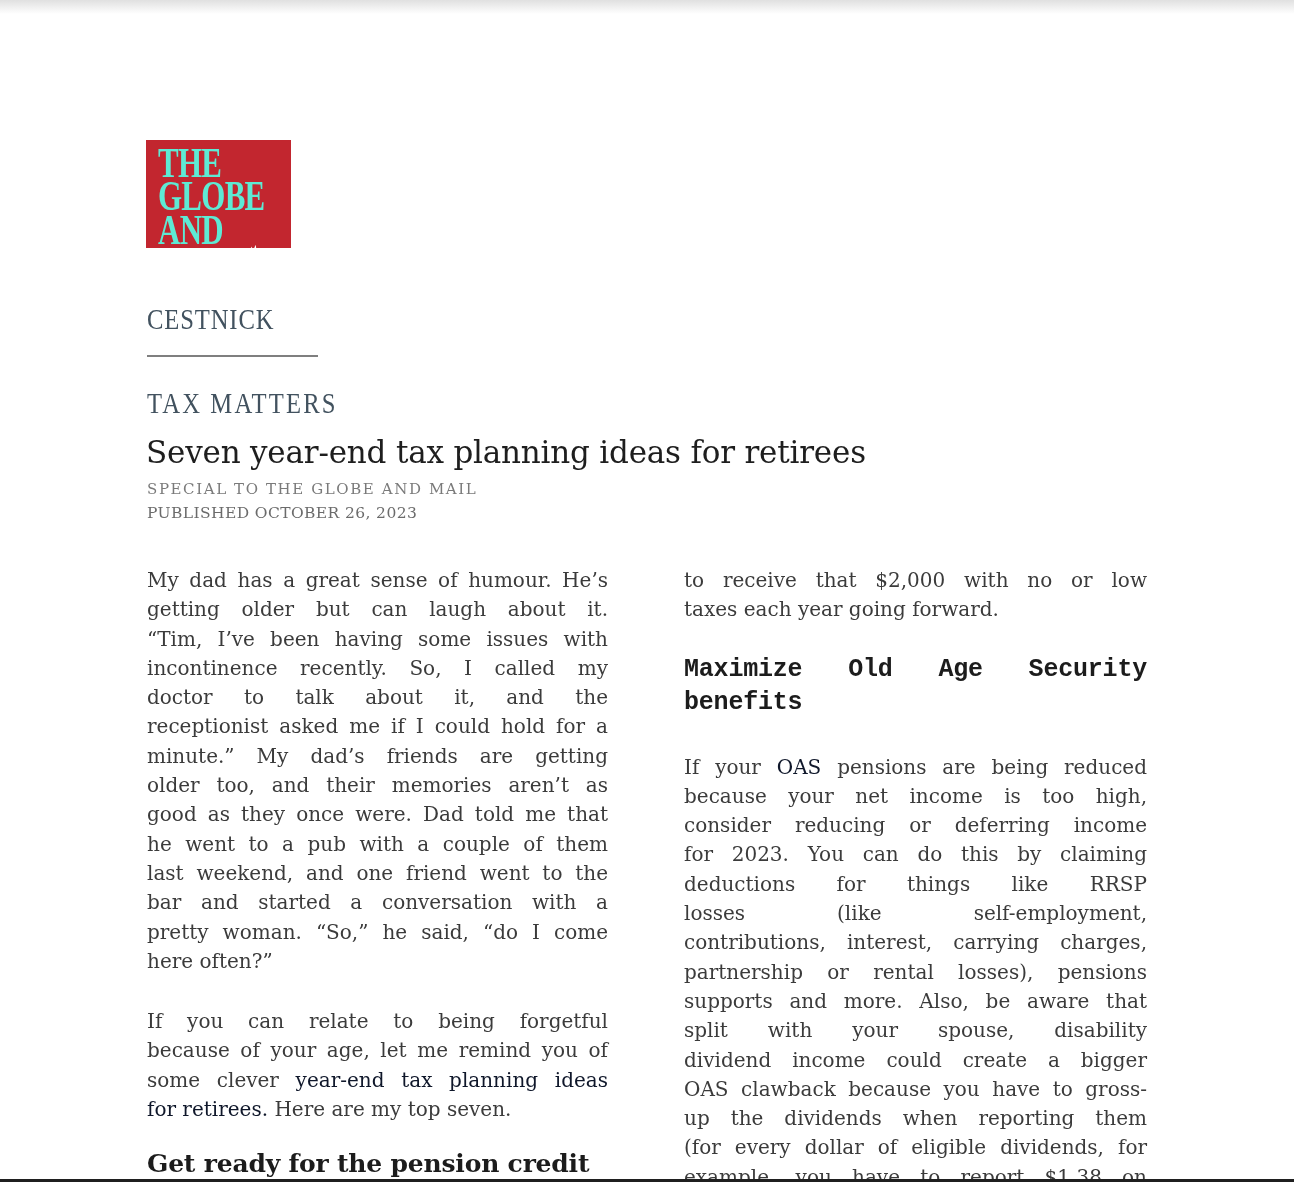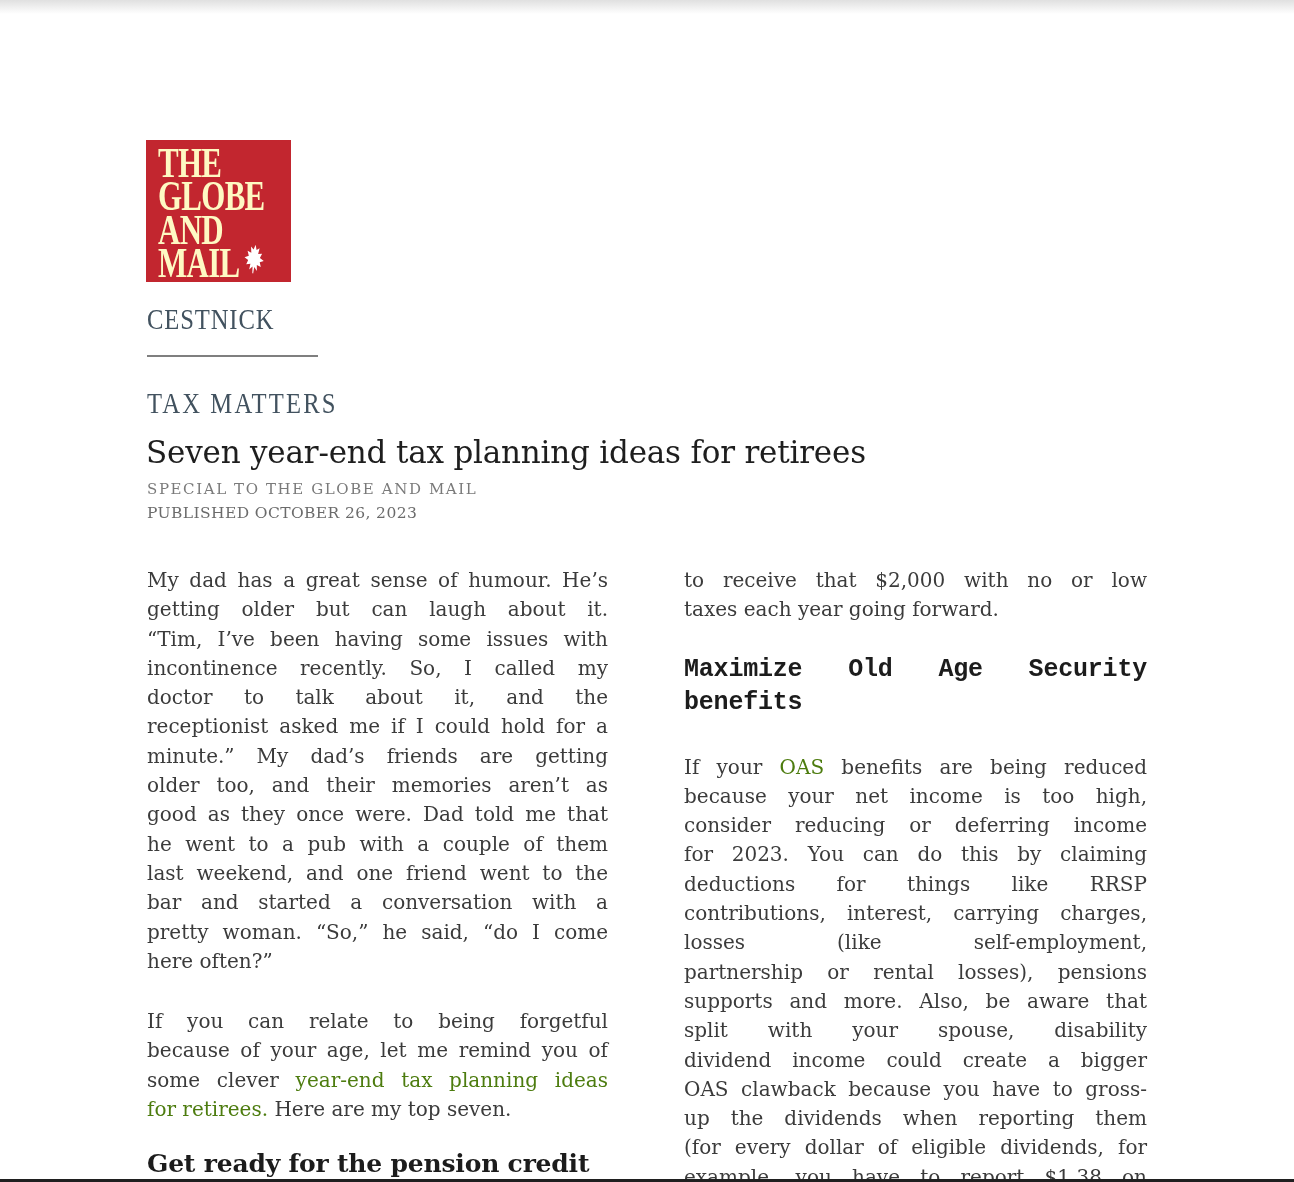--- a/index.html
+++ b/index.html
@@ -9,22 +9,22 @@
   }
   .top-shadow{
     position:absolute;left:0;top:0;width:1294px;height:14px;
     background:linear-gradient(to bottom,#e0e0e0,rgba(255,255,255,0));
   }
   .bottom-bar{
     position:absolute;left:0;bottom:0;width:1294px;height:3px;background:#1f1f1f;
   }
   
   .logo{
-    position:absolute;left:146px;top:140px;width:145px;height:142px;
-    background:#c2262f;color:#fef9c3;overflow:hidden;text-decoration:underline;
+    position:absolute;left:146px;top:140px;width:145px;height:108px;
+    background:#c2262f;color:#5eead4;overflow:hidden;text-decoration:underline;
   }
   .logo-inner{
     position:absolute;left:12px;top:6px;
     font-family:"Liberation Serif", serif;font-weight:bold;
     font-size:43px;line-height:33.4px;letter-spacing:-1px;
     transform:scaleX(0.72);transform-origin:left top;white-space:nowrap;
   }
   .logo-line{display:block;}
   .logo-line:last-child{display:flex;align-items:center;}
   .leaf{width:30px;height:30px;margin-left:5px;transform:rotate(8deg) translateY(-4px);flex:0 0 auto;}
@@ -66,21 +66,21 @@
   .block{margin:0;}
   .col-left .block:nth-child(2){margin-top:31px;}
   .col-left .block:nth-child(3){margin-top:23px;}
   .col-right .block:nth-child(2){margin-top:28px;font-family:Liberation Mono, monospace;}
   .col-right .block:nth-child(3){margin-top:34px;}
   .para .line{line-height:29.3px;}
   .h2 .line{line-height:33px;}
   .h2{font-weight:bold;font-size:25px;color:#1c1c1c;letter-spacing:-0.2px;}
   .line{text-align:left;}
   .line.just{text-align:justify;text-align-last:justify;}
-  .link{color:#4d7c0f;}
+  .link{color:#0f172a;}
 </style>
 </head>
 <body>
 
 <div class="top-shadow"></div>
 
 <div class="logo">
   <div class="logo-inner">
     <span class="logo-line">THE</span>
     <span class="logo-line">GLOBE</span>
@@ -132,27 +132,27 @@
 <div class="col col-right">
     <div class="block para">
       <div class="line just"><span>to receive that $2,000 with no or low</span></div>
       <div class="line"><span>taxes each year going forward.</span></div>
     </div>
     <div class="block h2">
       <div class="line just"><span>Maximize Old Age Security</span></div>
       <div class="line"><span>benefits</span></div>
     </div>
     <div class="block para">
-      <div class="line just"><span>If your </span><span class="link">OAS</span><span> benefits are being reduced</span></div>
+      <div class="line just"><span>If your </span><span class="link">OAS</span><span> pensions are being reduced</span></div>
       <div class="line just"><span>because your net income is too high,</span></div>
       <div class="line just"><span>consider reducing or deferring income</span></div>
       <div class="line just"><span>for 2023. You can do this by claiming</span></div>
       <div class="line just"><span>deductions for things like RRSP</span></div>
+      <div class="line just"><span>losses (like self-employment,</span></div>
       <div class="line just"><span>contributions, interest, carrying charges,</span></div>
-      <div class="line just"><span>losses (like self-employment,</span></div>
       <div class="line just"><span>partnership or rental losses), pensions</span></div>
       <div class="line just"><span>supports and more. Also, be aware that</span></div>
       <div class="line just"><span>split with your spouse, disability</span></div>
       <div class="line just"><span>dividend income could create a bigger</span></div>
       <div class="line just"><span>OAS clawback because you have to gross-</span></div>
       <div class="line just"><span>up the dividends when reporting them</span></div>
       <div class="line just"><span>(for every dollar of eligible dividends, for</span></div>
       <div class="line just"><span>example, you have to report $1.38 on</span></div>
     </div>
   </div>

